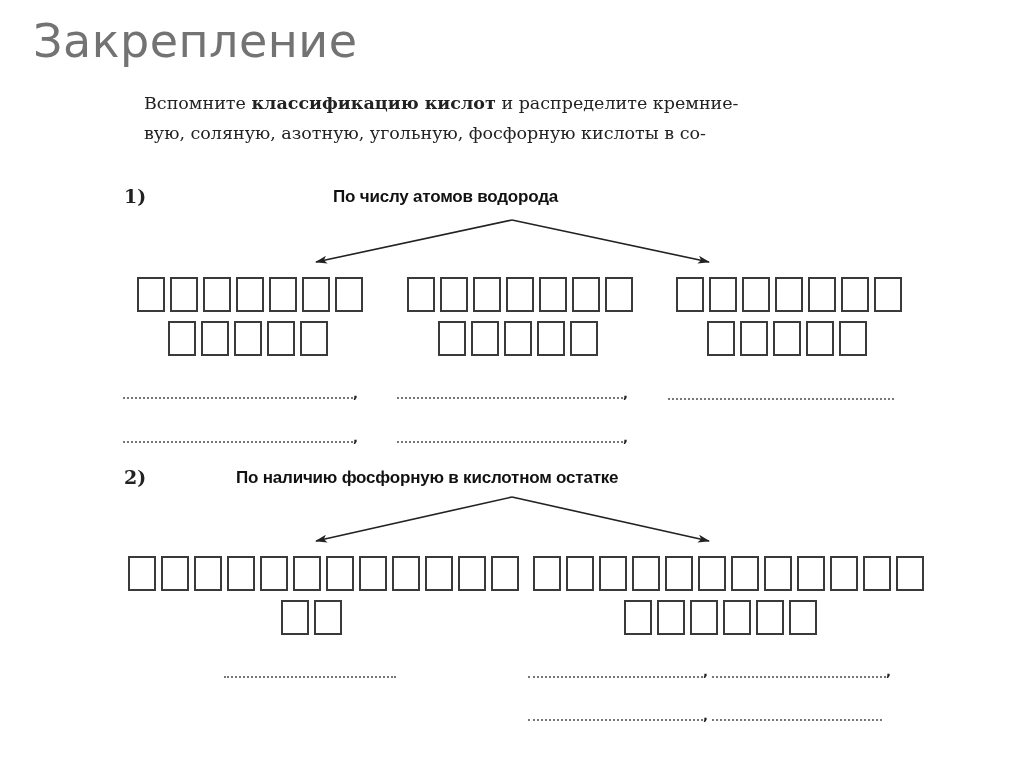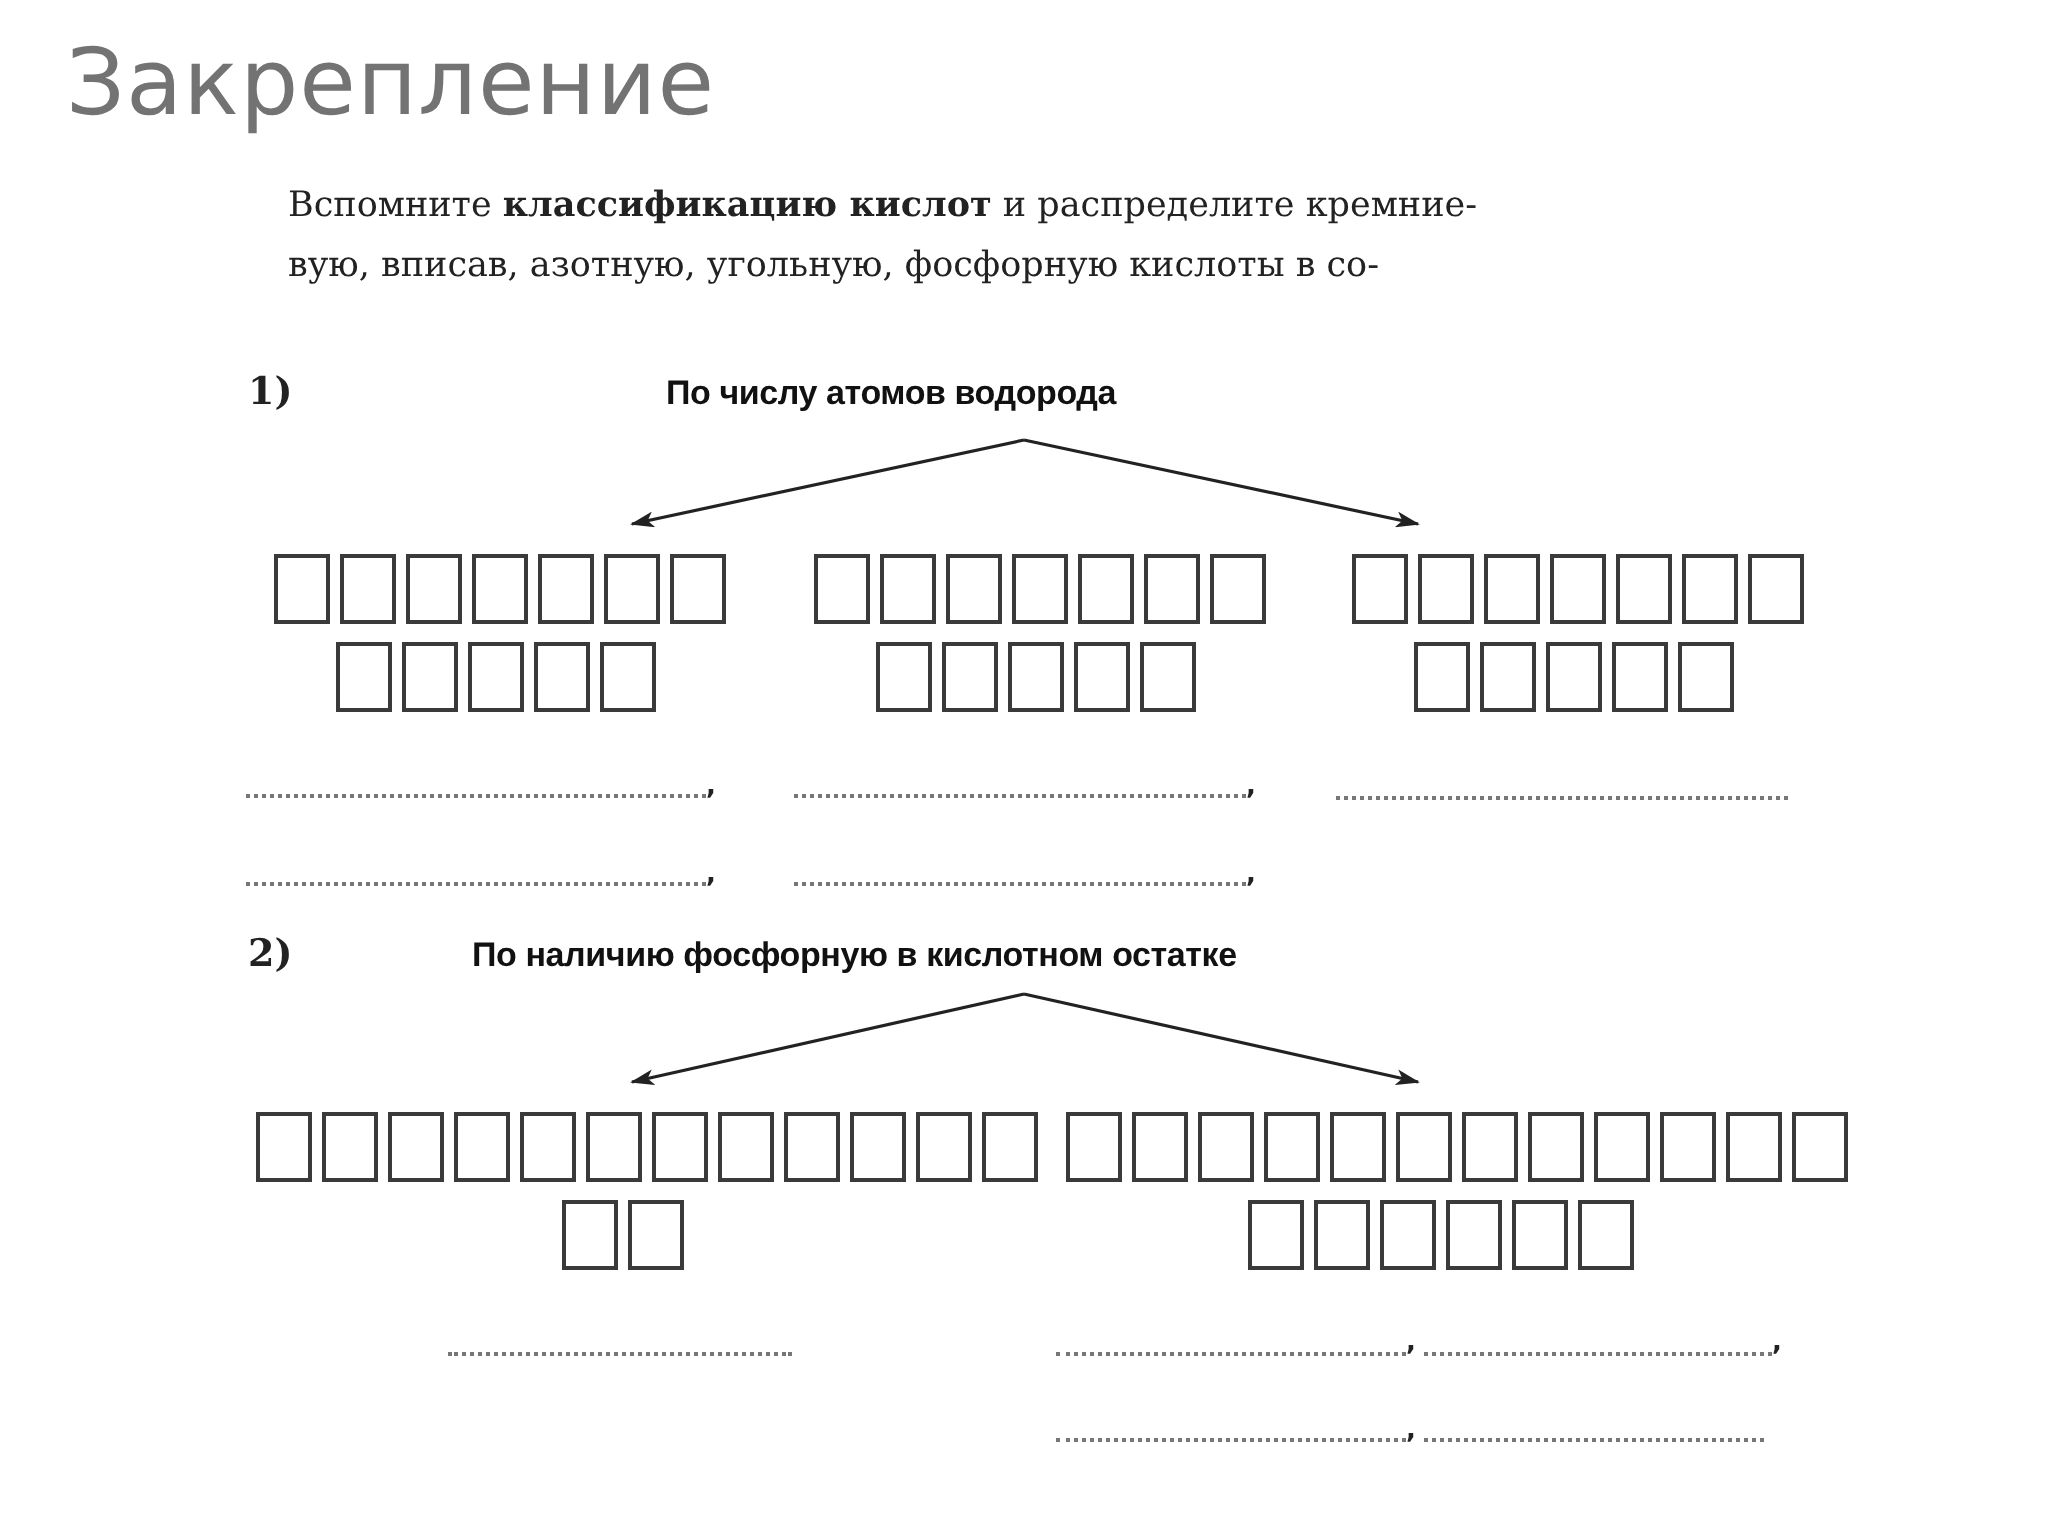--- a/index.html
+++ b/index.html
@@ -44,21 +44,21 @@
     font-size: 13px; font-weight: bold; color: #222;
   }
 </style>
 </head>
 <body>
 
 <h1 class="slide-title">Закрепление</h1>
 
 <div class="task">
   <div><span>Вспомните</span> <b>классификацию кислот</b> <span>и распределите кремние-</span></div>
-  <div>вую, вписав, азотную, угольную, фосфорную кислоты в со-</div>
+  <div>вую, соляную, азотную, угольную, фосфорную кислоты в со-</div>
 </div>
 
 <div class="num" style="left:124px; top:185px;">1)</div>
 <div class="heading" style="left:333px; top:187px;">По числу атомов водорода</div>
 
 <div class="num" style="left:124px; top:466px;">2)</div>
 <div class="heading" style="left:236px; top:468px;">По наличию фосфорную в кислотном остатке</div>
 
 <svg class="arrows" width="1024" height="767">
   <defs>

